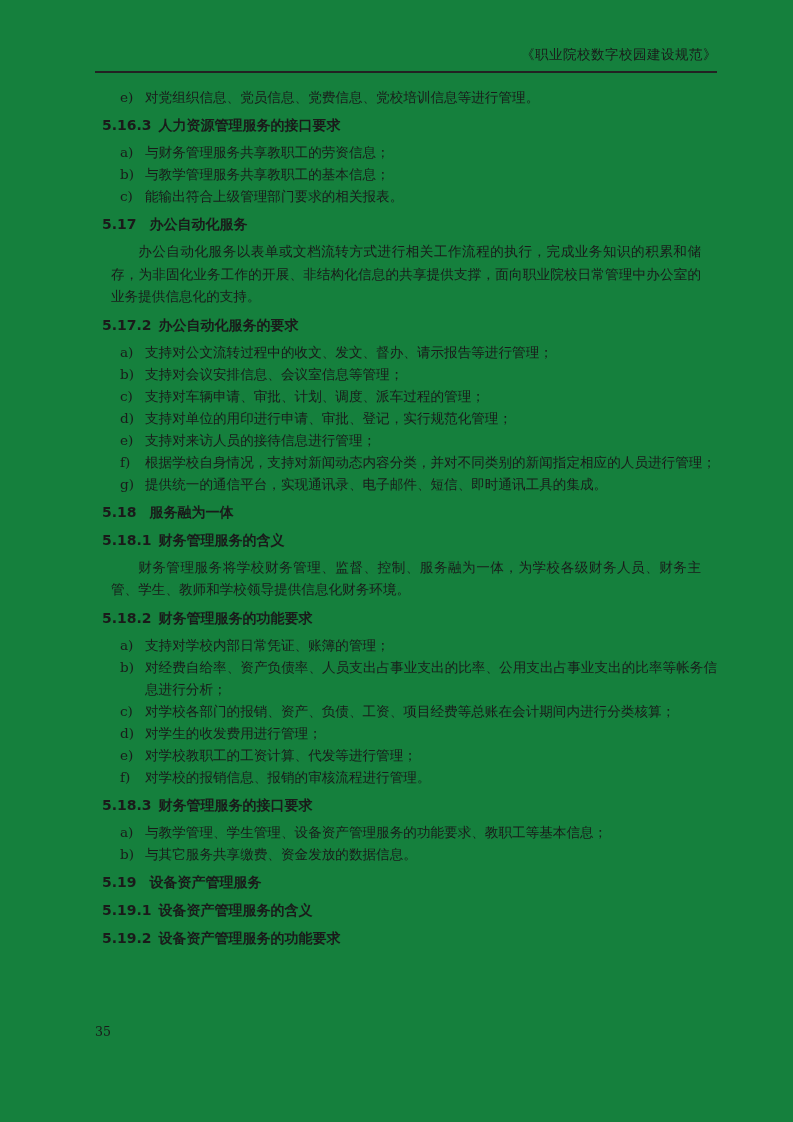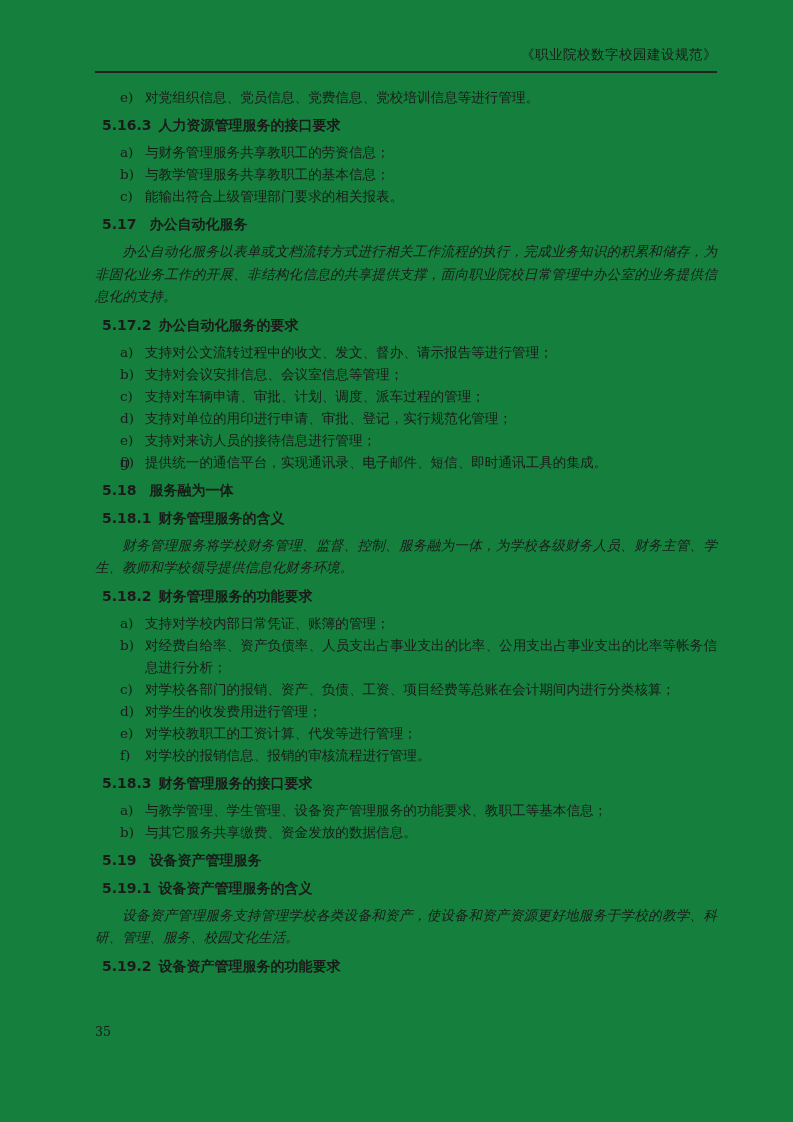--- a/index.html
+++ b/index.html
@@ -39,25 +39,24 @@
   .h2, .h3 {
     font-family: "DejaVu Sans", "Liberation Sans", sans-serif;
     font-weight: bold;
     font-size: 14px;
     line-height: 22px;
     margin: 6px 0 5px 7px;
   }
   .h2 .num { margin-right: 13px; }
   .h3 .num { margin-right: 7px; }
   .para {
-    margin: 4px 0;
+    margin: 4px 16px;
     line-height: 22.5px;
     text-align: justify;
     text-indent: 2em;
-    font-style: italic;
   }
   .li {
     position: relative;
     padding-left: 50px;
     line-height: 22px;
     text-align: justify;
   }
   .li .marker {
     position: absolute;
     left: 25px;
@@ -83,35 +82,34 @@
       <div class="li"><span class="marker">b)</span><span class="text">与教学管理服务共享教职工的基本信息；</span></div>
       <div class="li"><span class="marker">c)</span><span class="text">能输出符合上级管理部门要求的相关报表。</span></div>
       <div class="h2"><span class="num">5.17</span><span class="title">办公自动化服务</span></div>
       <p class="para">办公自动化服务以表单或文档流转方式进行相关工作流程的执行，完成业务知识的积累和储存，为非固化业务工作的开展、非结构化信息的共享提供支撑，面向职业院校日常管理中办公室的业务提供信息化的支持。</p>
       <div class="h3"><span class="num">5.17.2</span><span class="title">办公自动化服务的要求</span></div>
       <div class="li"><span class="marker">a)</span><span class="text">支持对公文流转过程中的收文、发文、督办、请示报告等进行管理；</span></div>
       <div class="li"><span class="marker">b)</span><span class="text">支持对会议安排信息、会议室信息等管理；</span></div>
       <div class="li"><span class="marker">c)</span><span class="text">支持对车辆申请、审批、计划、调度、派车过程的管理；</span></div>
       <div class="li"><span class="marker">d)</span><span class="text">支持对单位的用印进行申请、审批、登记，实行规范化管理；</span></div>
       <div class="li"><span class="marker">e)</span><span class="text">支持对来访人员的接待信息进行管理；</span></div>
-      <div class="li"><span class="marker">f)</span></div>
+      <div class="li"><span class="marker">f)</span><span class="text">根据学校自身情况，支持对新闻动态内容分类，并对不同类别的新闻指定相应的人员进行管理；</span></div>
       <div class="li"><span class="marker">g)</span><span class="text">提供统一的通信平台，实现通讯录、电子邮件、短信、即时通讯工具的集成。</span></div>
       <div class="h2"><span class="num">5.18</span><span class="title">服务融为一体</span></div>
       <div class="h3"><span class="num">5.18.1</span><span class="title">财务管理服务的含义</span></div>
       <p class="para">财务管理服务将学校财务管理、监督、控制、服务融为一体，为学校各级财务人员、财务主管、学生、教师和学校领导提供信息化财务环境。</p>
       <div class="h3"><span class="num">5.18.2</span><span class="title">财务管理服务的功能要求</span></div>
       <div class="li"><span class="marker">a)</span><span class="text">支持对学校内部日常凭证、账簿的管理；</span></div>
       <div class="li"><span class="marker">b)</span><span class="text">对经费自给率、资产负债率、人员支出占事业支出的比率、公用支出占事业支出的比率等帐务信息进行分析；</span></div>
       <div class="li"><span class="marker">c)</span><span class="text">对学校各部门的报销、资产、负债、工资、项目经费等总账在会计期间内进行分类核算；</span></div>
       <div class="li"><span class="marker">d)</span><span class="text">对学生的收发费用进行管理；</span></div>
       <div class="li"><span class="marker">e)</span><span class="text">对学校教职工的工资计算、代发等进行管理；</span></div>
       <div class="li"><span class="marker">f)</span><span class="text">对学校的报销信息、报销的审核流程进行管理。</span></div>
       <div class="h3"><span class="num">5.18.3</span><span class="title">财务管理服务的接口要求</span></div>
       <div class="li"><span class="marker">a)</span><span class="text">与教学管理、学生管理、设备资产管理服务的功能要求、教职工等基本信息；</span></div>
       <div class="li"><span class="marker">b)</span><span class="text">与其它服务共享缴费、资金发放的数据信息。</span></div>
       <div class="h2"><span class="num">5.19</span><span class="title">设备资产管理服务</span></div>
       <div class="h3"><span class="num">5.19.1</span><span class="title">设备资产管理服务的含义</span></div>
-      <p class="para">设备资产管理服务支持管理学校各类设备和资产，使设备和资产资源更好地服务于学校的教学、科研、管理、服务、校园文化生活。</p>
       <div class="h3"><span class="num">5.19.2</span><span class="title">设备资产管理服务的功能要求</span></div>
     </main>
 
   <div class="page-number">35</div>
 </div>
 
 </body></html>

